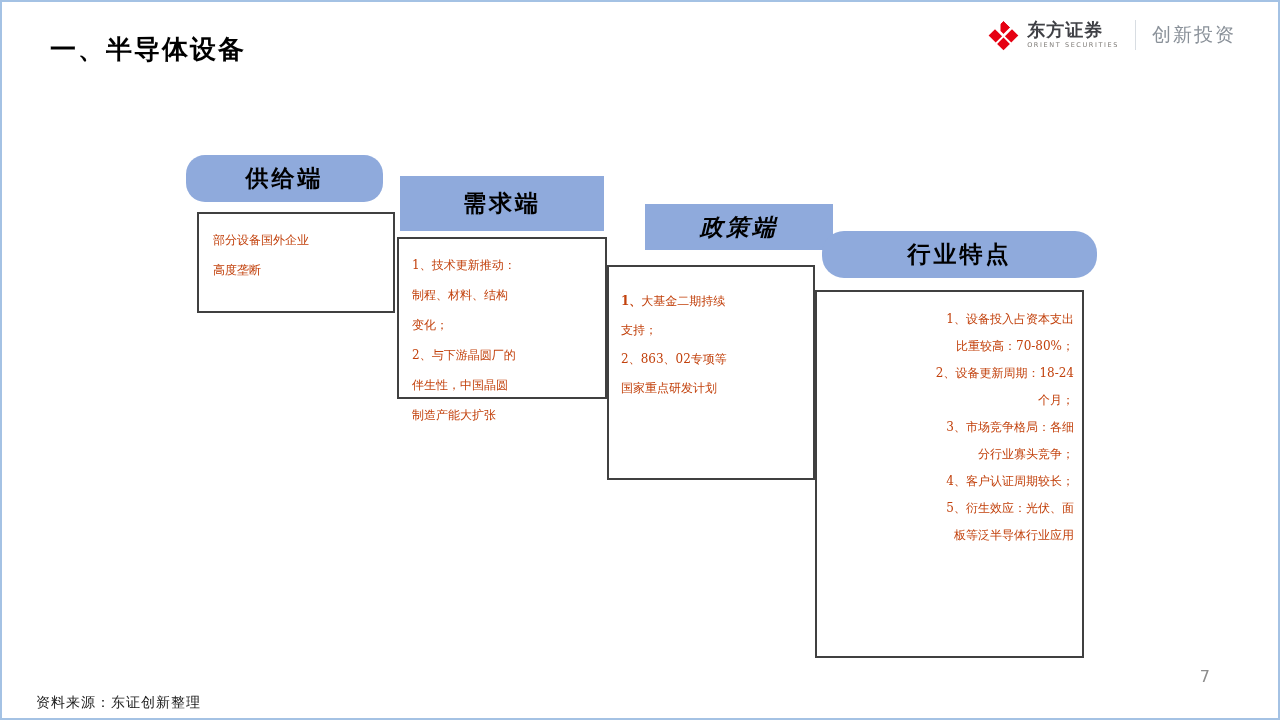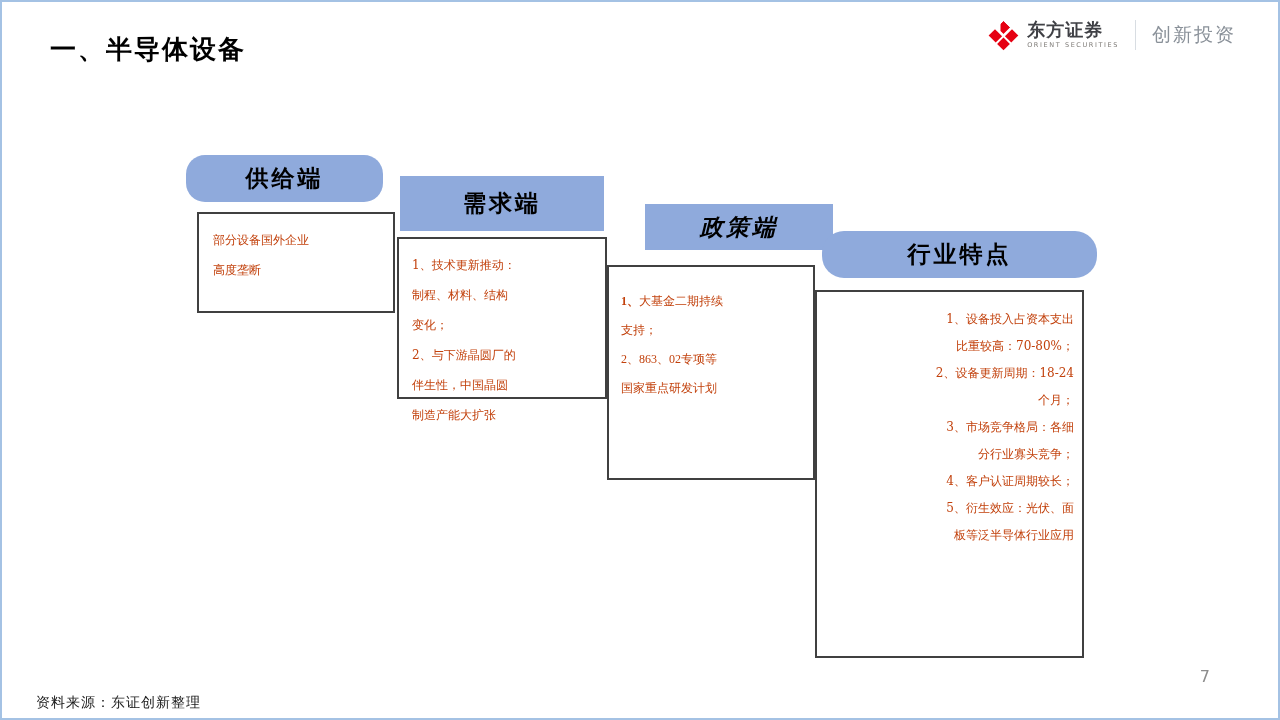--- a/index.html
+++ b/index.html
@@ -47,21 +47,21 @@
   }
   .bod {
     position:absolute; background:#ffffff; border:2px solid #404040;
     font-size:12px; color:#c2410c; white-space:pre-line;
   }
   .hdr1 { left:184px; top:153px; width:197px; height:47px;border-radius:19px; }
   .bod1 { left:195px; top:210px; width:198px; height:101px; padding:11px 8px 0 14px; line-height:30px; }
   .hdr2 { left:398px; top:174px; width:204px; height:55px; }
   .bod2 { left:395px; top:235px; width:210px; height:162px; padding:11px 6px 0 13px; line-height:30px; }
   .hdr3 { left:643px; top:202px; width:188px; height:46px;font-style:italic; }
-  .bod3 { left:605px; top:263px; width:208px; height:215px; padding:20px 6px 0 12px; line-height:29px;font-family:Liberation Serif, serif; }
+  .bod3 { left:605px; top:263px; width:208px; height:215px; padding:20px 6px 0 12px; line-height:29px; }
   .hdr4 { left:820px; top:229px; width:275px; height:47px;border-radius:22px; }
   .bod4 { left:813px; top:288px; width:269px; height:368px; padding:14px 8px 0 16px; line-height:27px;text-align:right; }
   .bold-num { font-weight:bold; }
 
   
   .source-note {
     position:absolute; left:34px; bottom:6px;
     font-size:14px; color:#1a1a1a; letter-spacing:1px;
   }
   .page-number {

